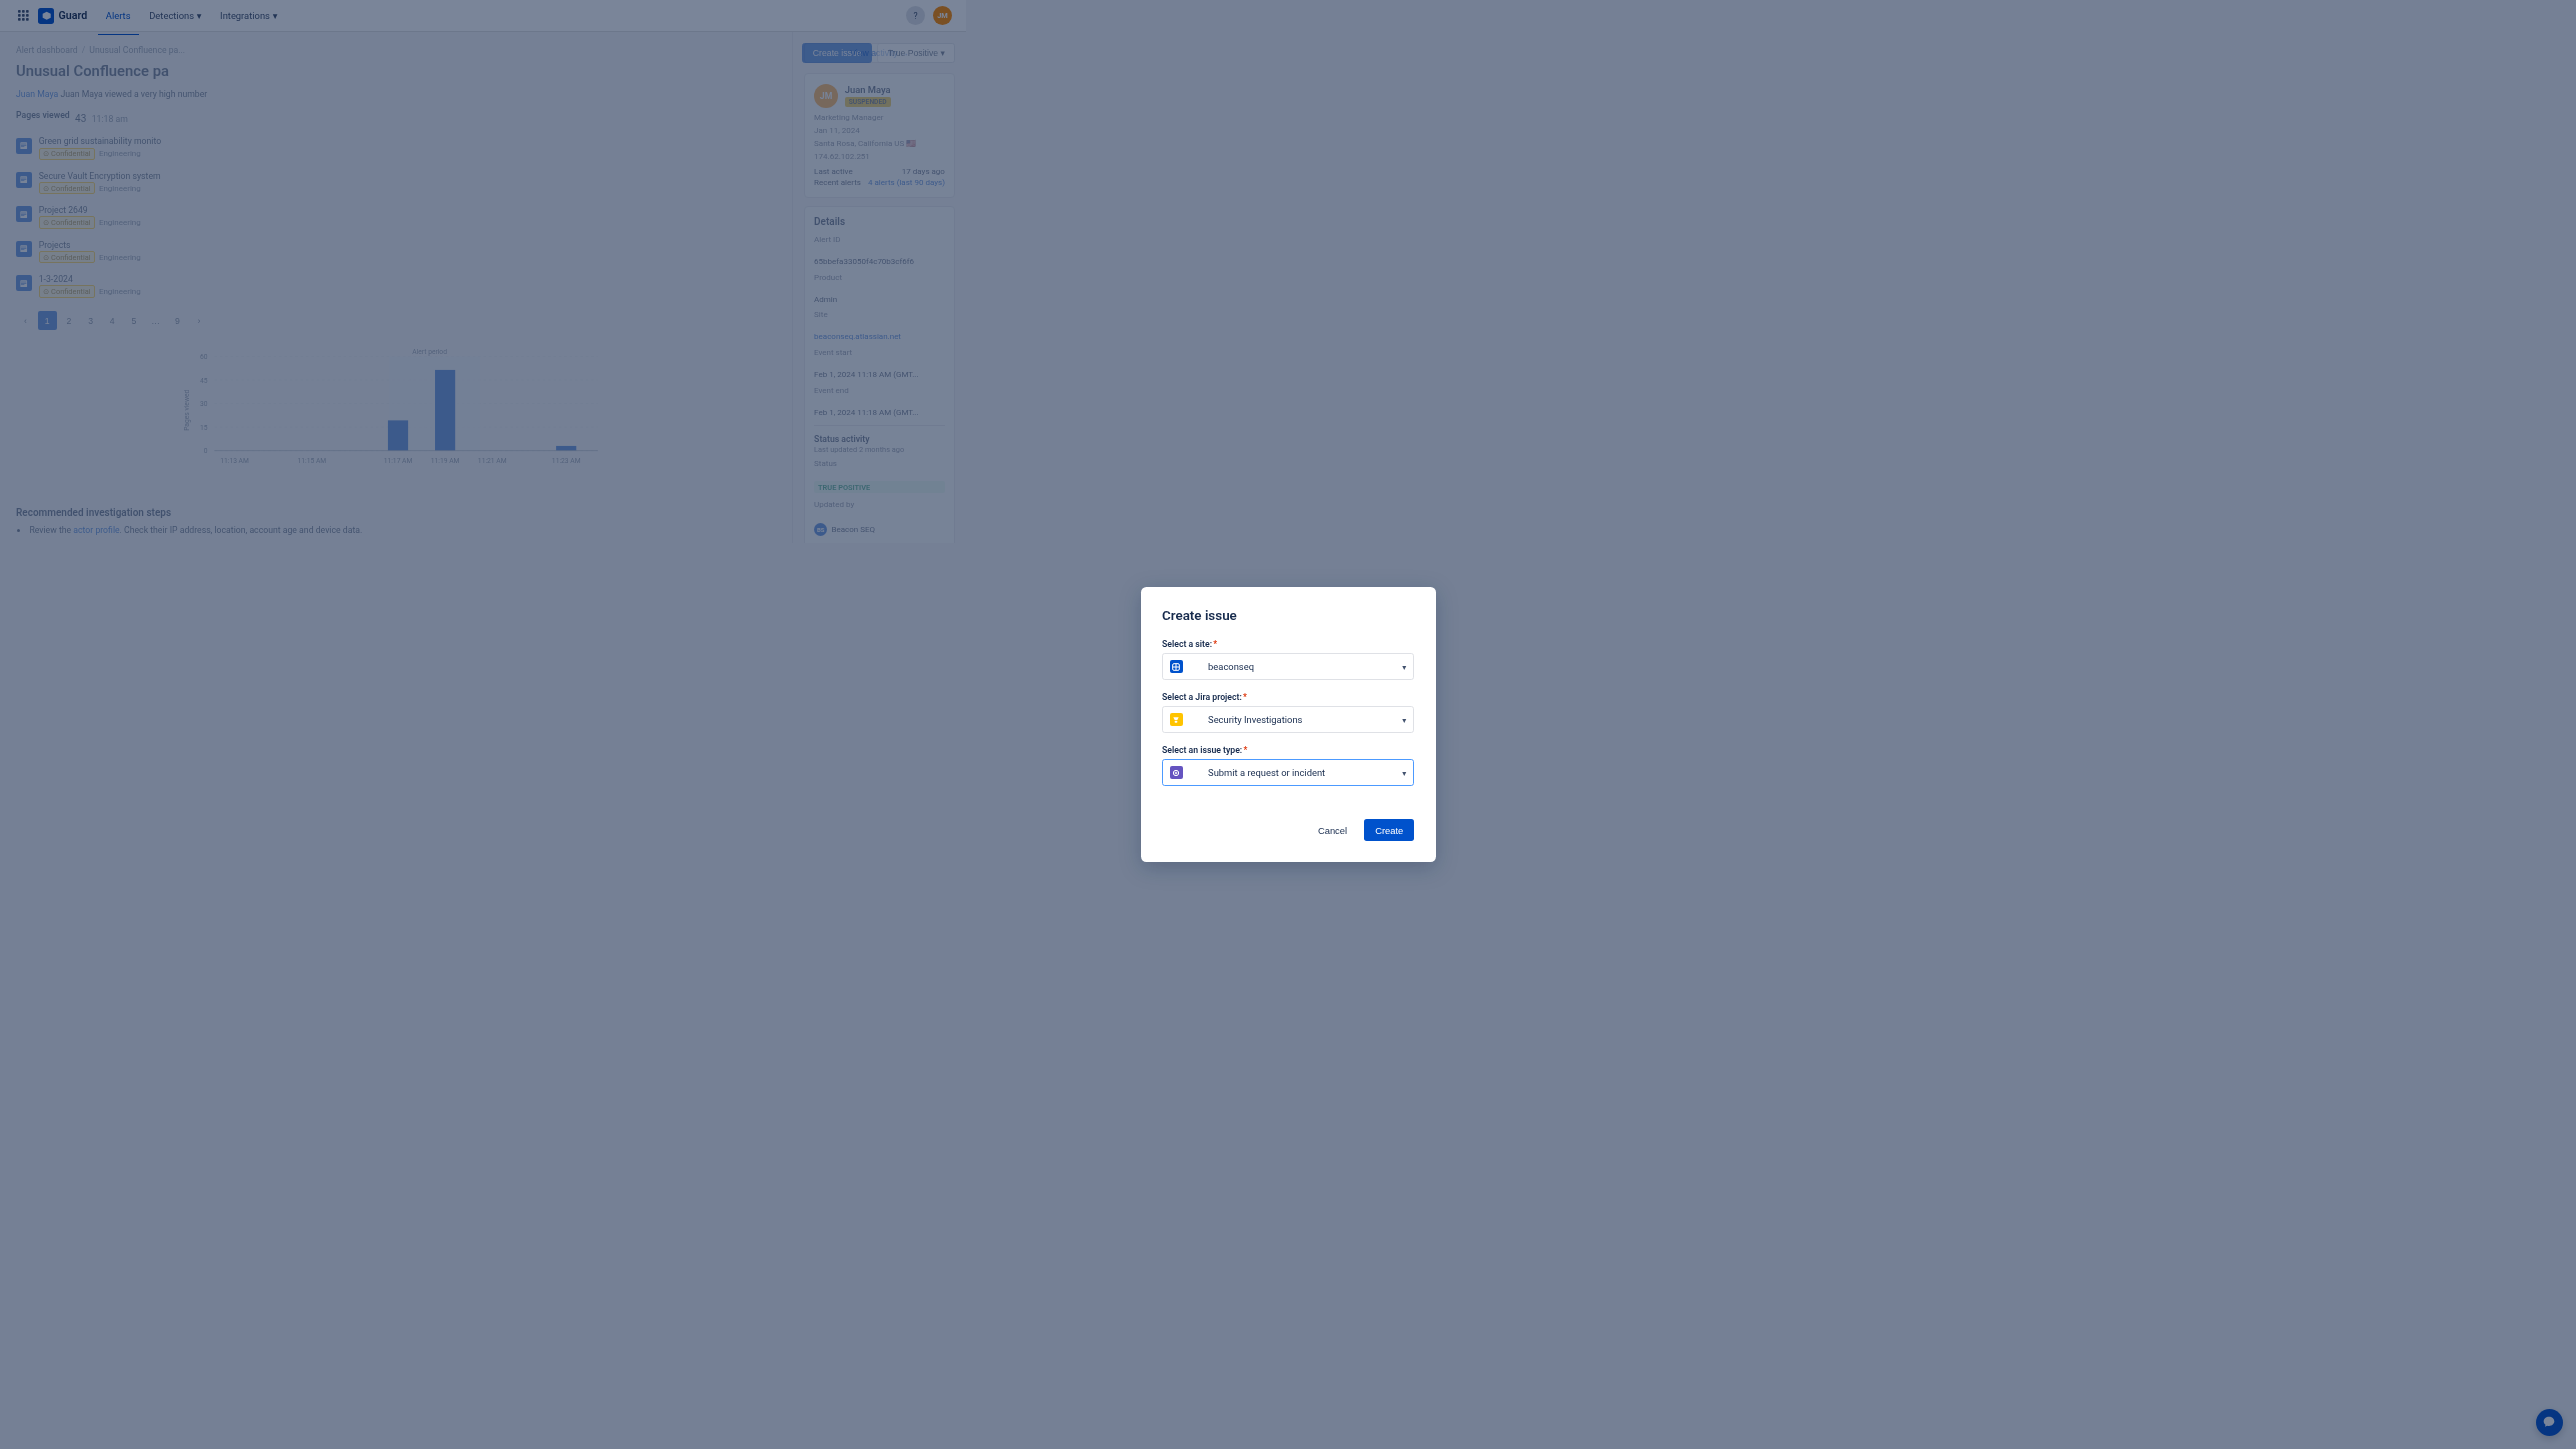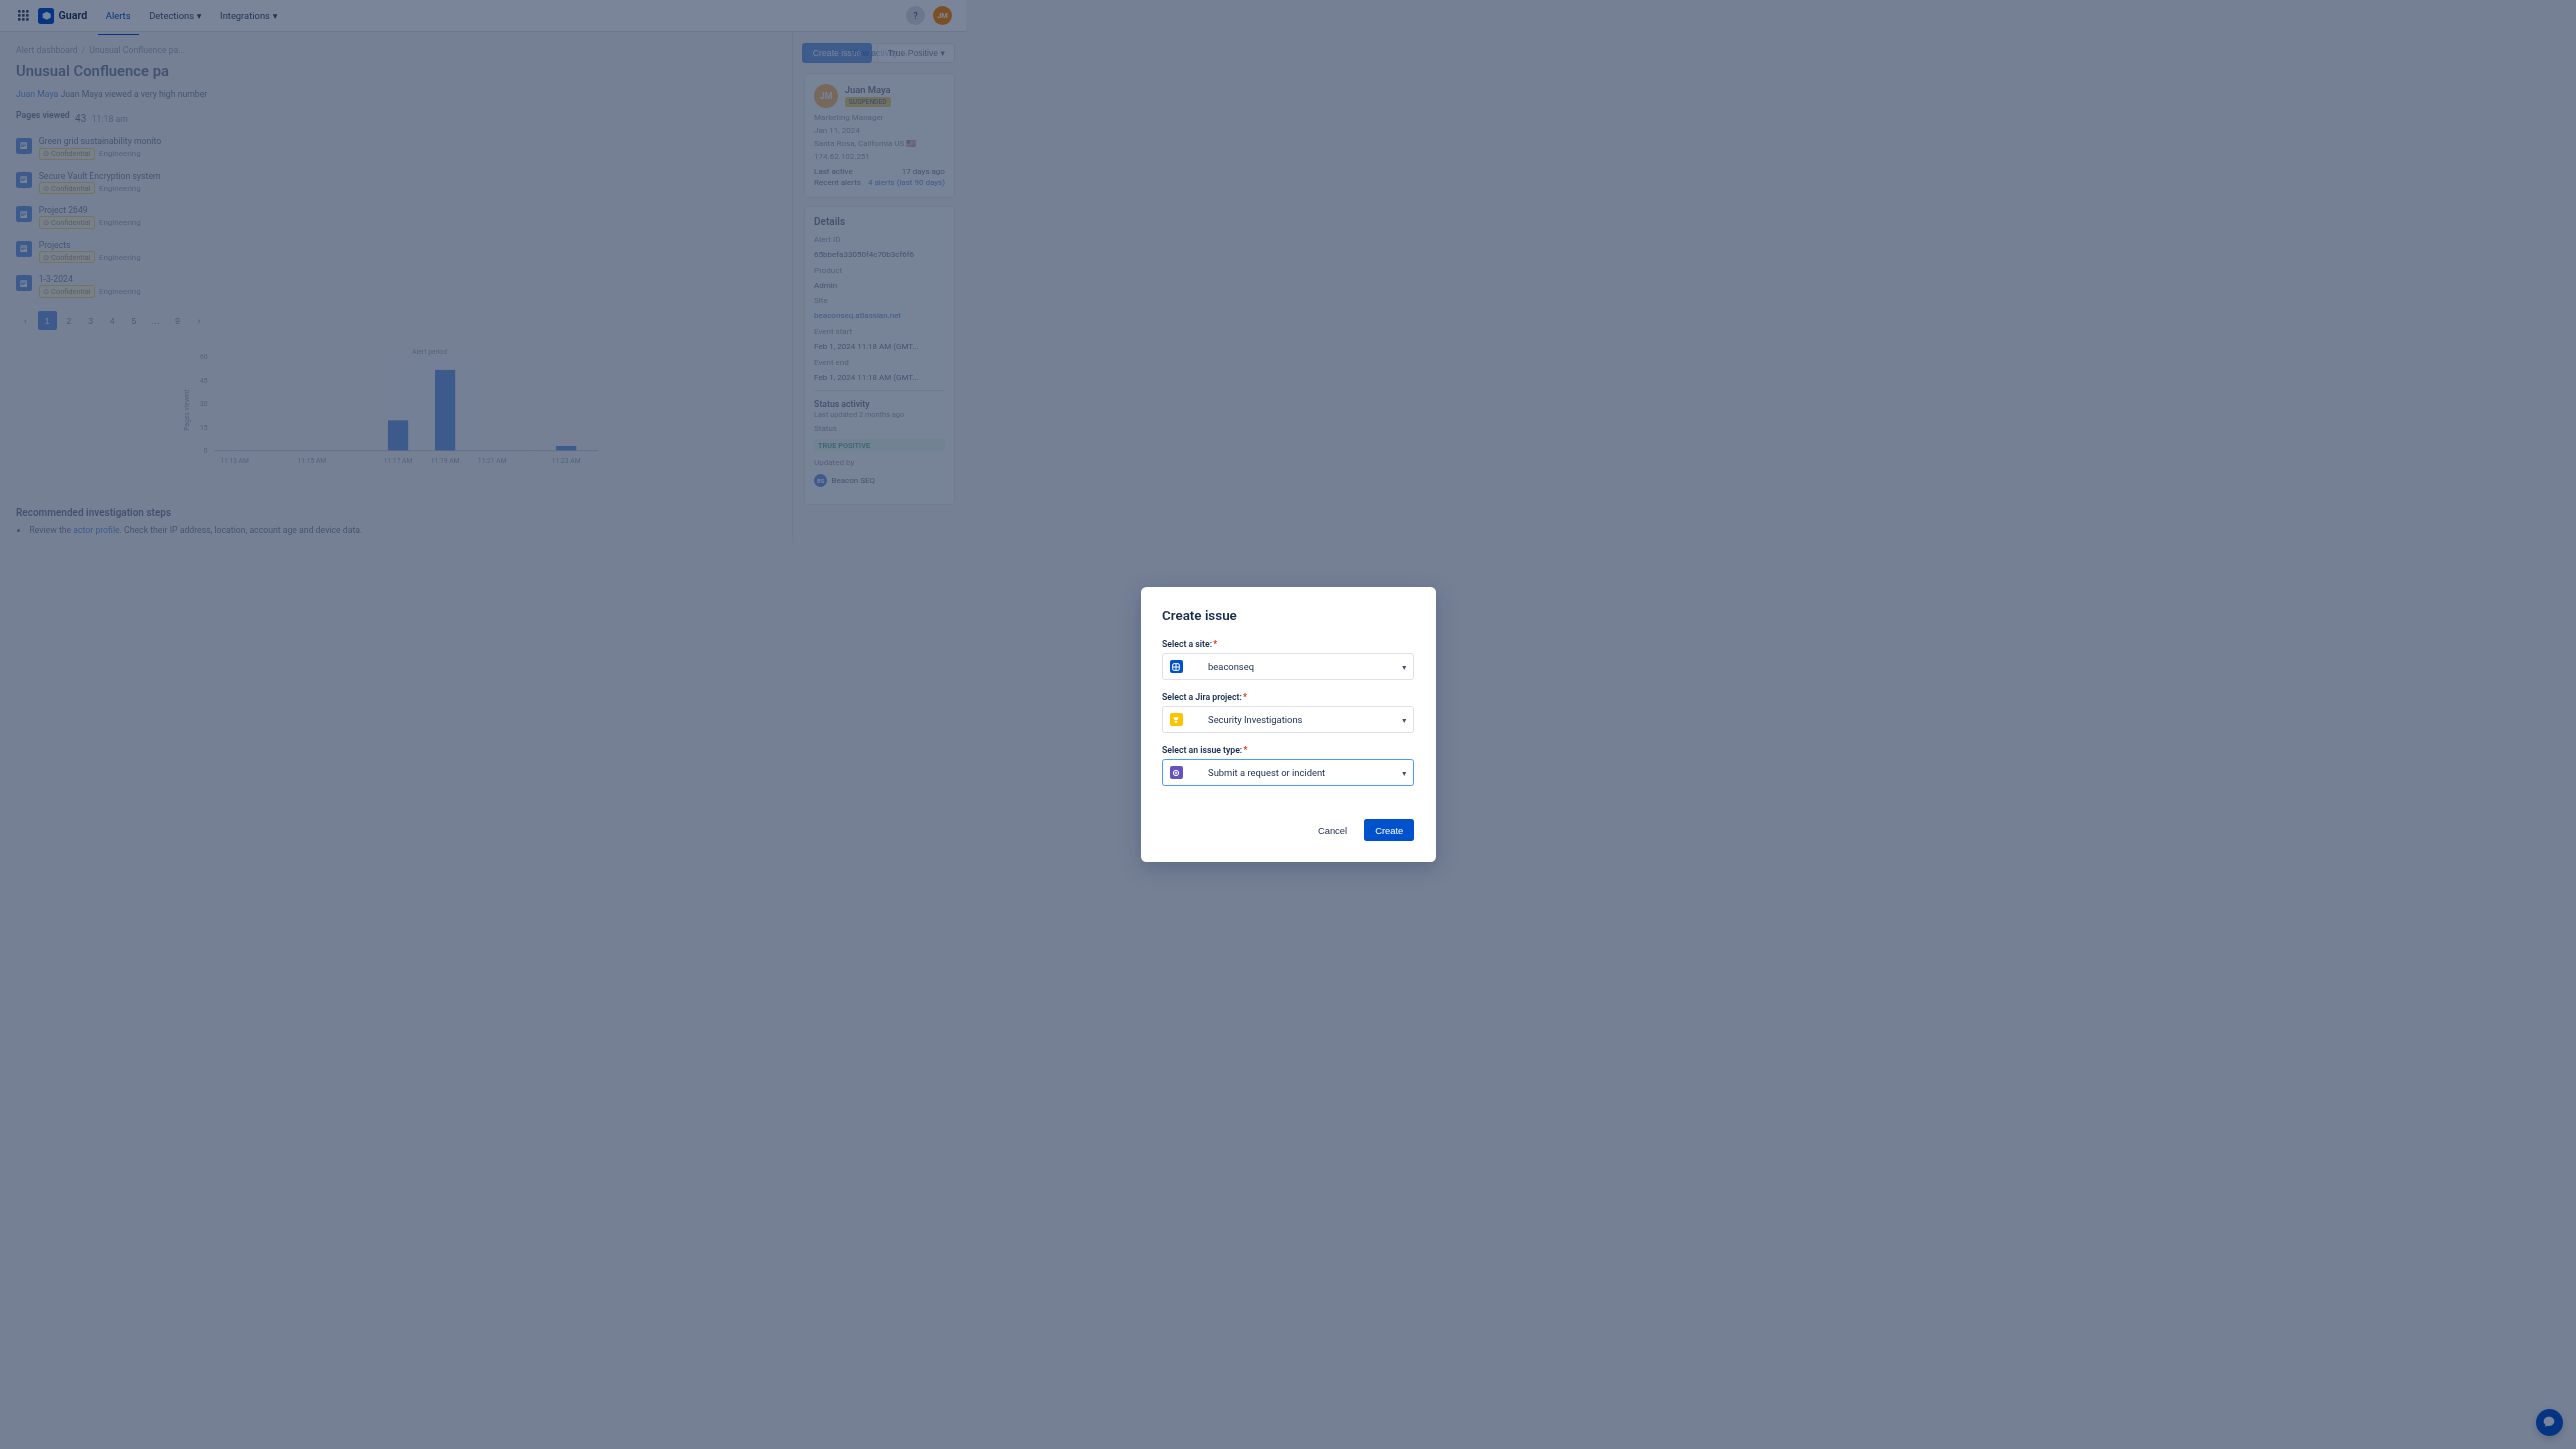--- a/index.html
+++ b/index.html
@@ -233,21 +233,21 @@
       margin-top: 4px; font-size: 8px; color: #5e6c84;
     }
 
     .details-card {
       background: white;
       border-radius: 4px;
       padding: 9.4px;
       border: 0.7px solid #dfe1e6;
     }
     .details-title { font-size: 10px; font-weight: 600; margin-bottom: 8px; }
-    .detail-row { display: flex; flex-direction: column; gap: 6px; margin-bottom: 6.7px; }
+    .detail-row { display: flex; flex-direction: column; gap: 13px; margin-bottom: 6.7px; }
     .detail-key { font-size: 8px; color: #5e6c84; }
     .detail-val { font-size: 8px; color: #172b4d; word-break: break-all; }
     .detail-val.status-true {
       color: #00875a; font-weight: 600; font-size: 7.4px;
       background: #e3fcef; padding: 1.3px 4px; border-radius: 2px;
       display: inline-block;
     }
 
     .top-right-actions {
       position: absolute;

